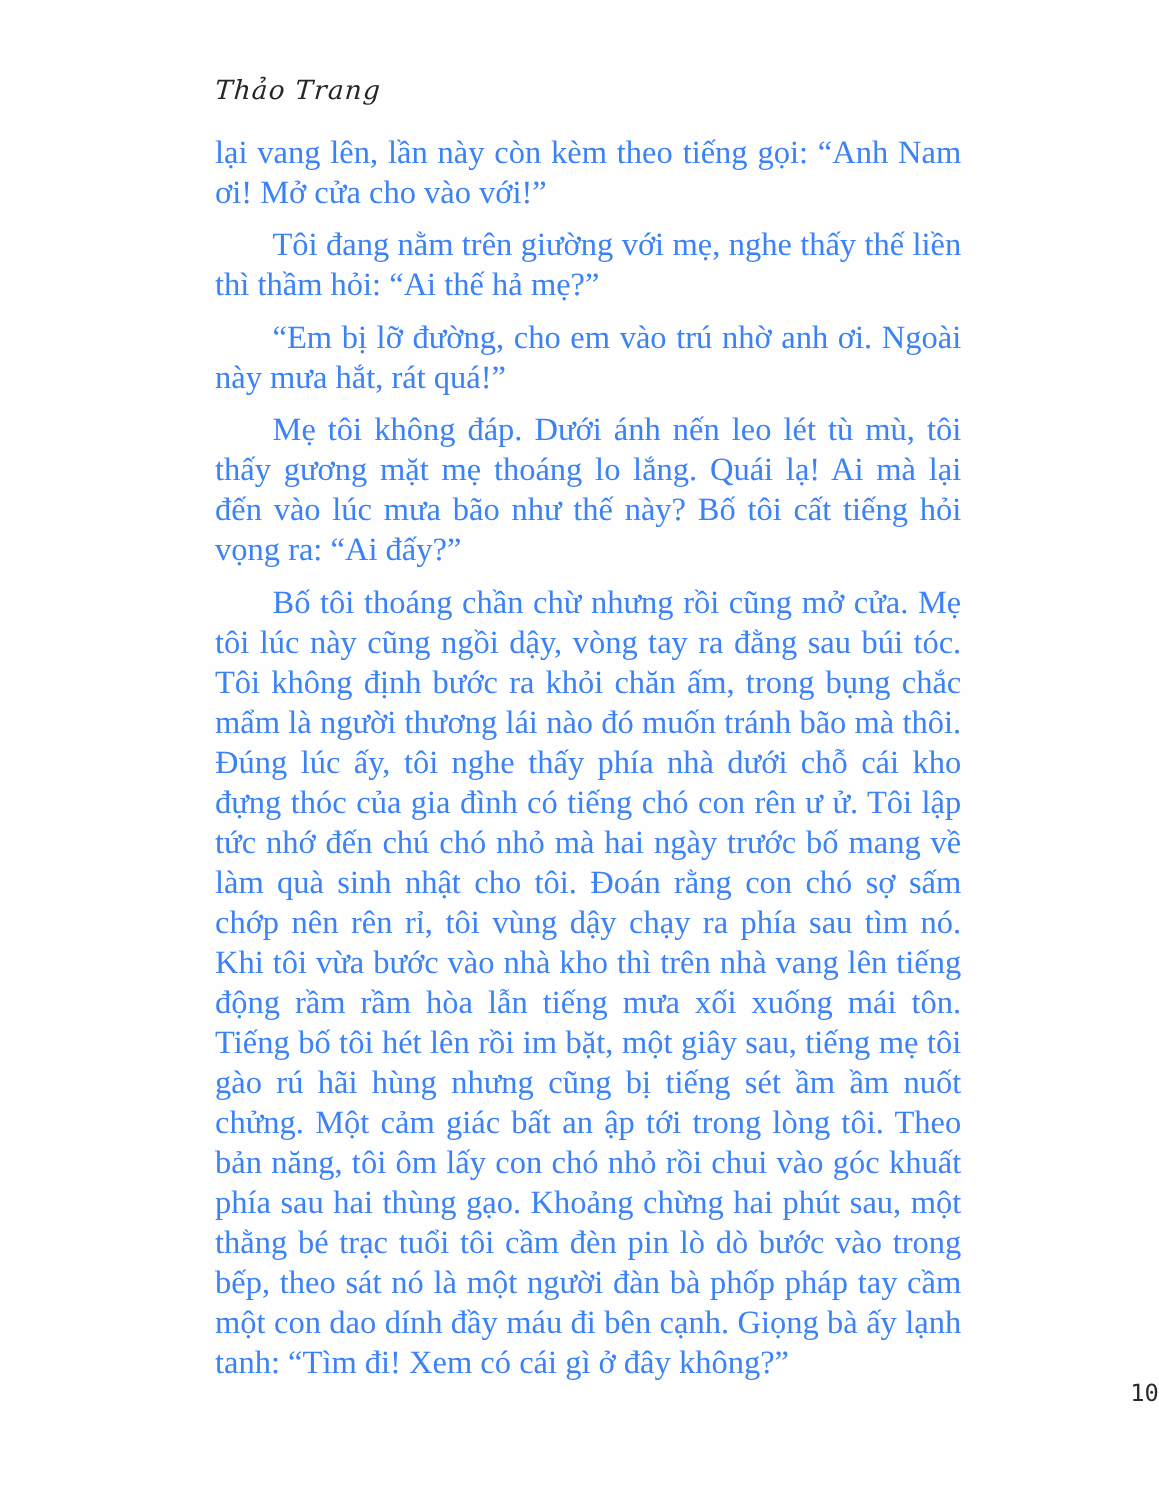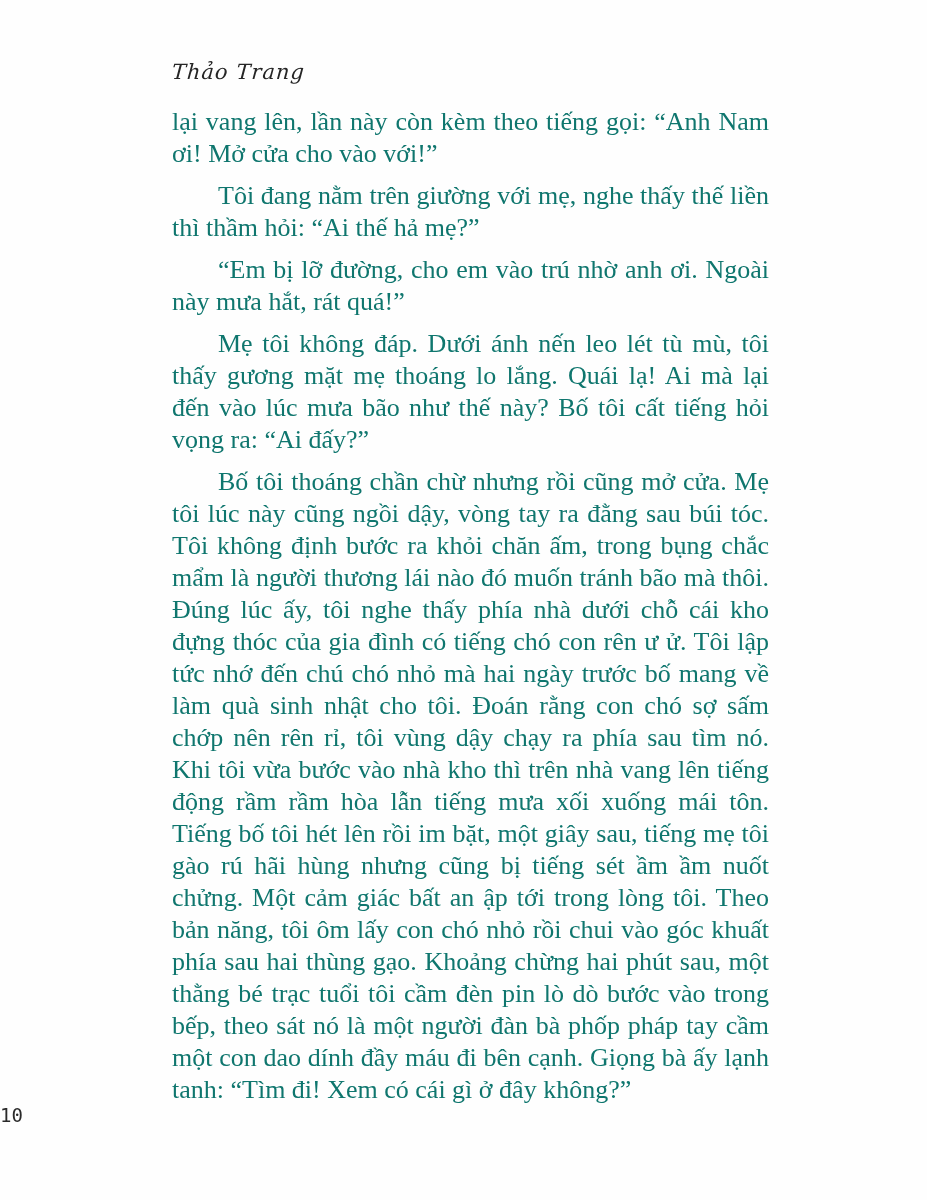--- a/index.html
+++ b/index.html
@@ -26,35 +26,35 @@
     transform: skewX(-4deg);
   }
   .text-block {
     position: absolute;
     left: 172px;
     top: 106px;
     width: 597px;
     font-family: "Liberation Serif", "DejaVu Serif", serif;
     font-size: 26px;
     line-height: 32px;
-    color: #0f766e;
+    color: #3b82f6;
     text-align: justify;
   }
   .text-block p {
     margin: 0 0 10px 0;
   }
   .text-block p.indent {
     text-indent: 46px;
   }
   .page-number {
     position: absolute;
     top: 1104px;
     left: 0;
     width: 100%;
-    text-align: left;
+    text-align: right;
     font-family: "DejaVu Sans Mono", monospace;
     font-size: 19px;
     color: #2a2a2a;
   }
 </style>
 </head>
 <body>
 
 <div class="page">
 

